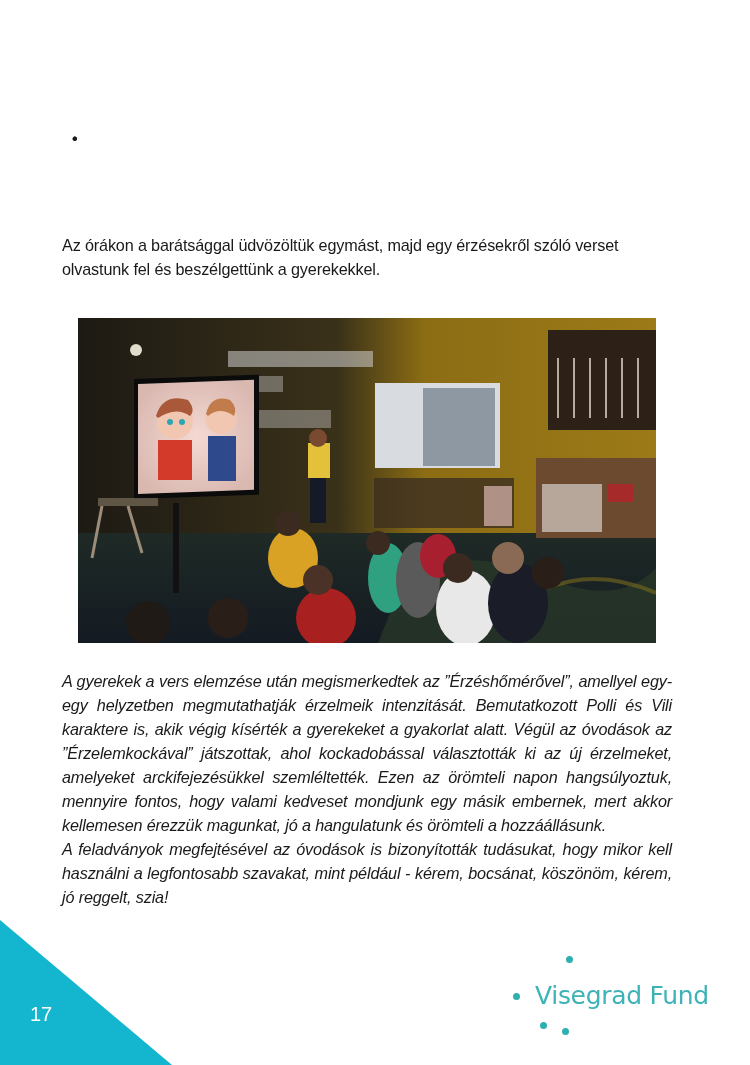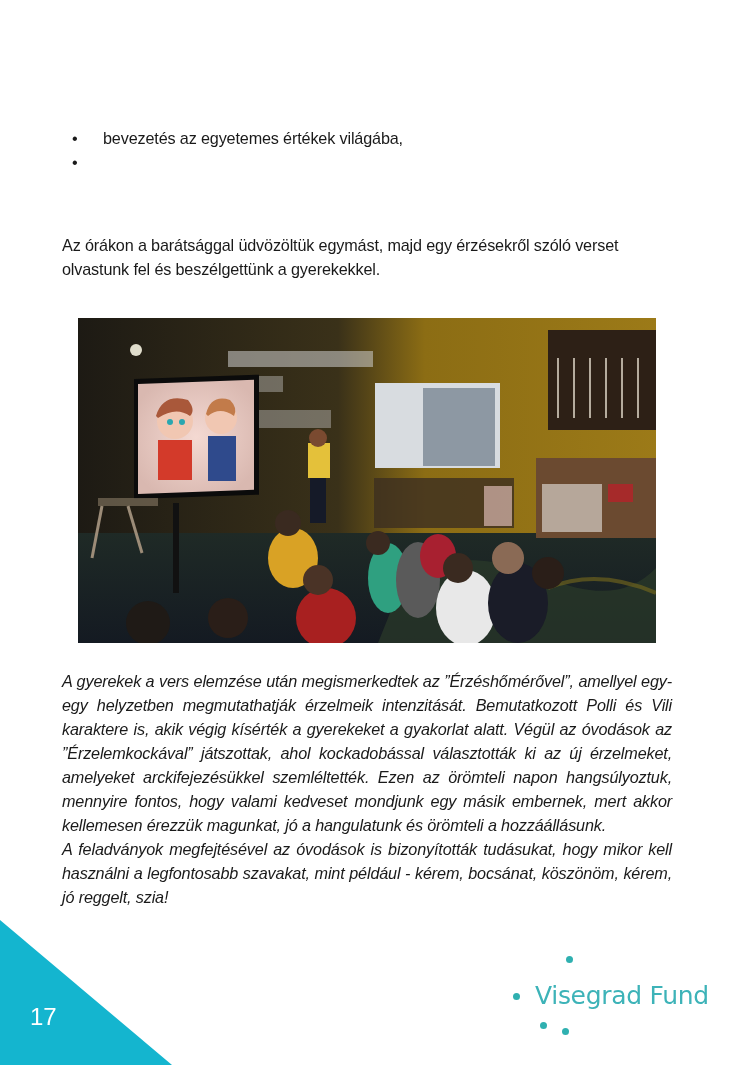--- a/index.html
+++ b/index.html
@@ -14,33 +14,32 @@
 
   .p1 { position: absolute; left: 62px; top: 233px; width: 610px; }
 
   .photo { position: absolute; left: 78px; top: 318px; width: 578px; height: 325px; overflow: hidden; background: #2a2418; }
 
   .p2 { position: absolute; left: 62px; top: 669px; width: 610px; font-style: italic; }
   .p2 p { text-align: justify; }
   .p2 p.last-line-left { text-align-last: left; }
 
   .corner-triangle { position: absolute; left: 0; top: 0; width: 750px; height: 1065px; pointer-events: none; }
-  .page-number { position: absolute; left: 30px; top: 1003px; font-size: 24px; color: #ffffff; font-family: "Liberation Sans", sans-serif; }
+  .page-number { position: absolute; left: 30px; top: 1003px; font-size: 20px; color: #ffffff; font-family: "Liberation Sans", sans-serif; }
 
   .logo { position: absolute; left: 495px; top: 945px; width: 215px; height: 100px; }
   .logo-text { position: absolute; left: 40px; top: 36px; font-size: 25px; color: #3db3b8; font-family: "DejaVu Sans", sans-serif; letter-spacing: -0.3px; white-space: nowrap; }
   .logo-dot { position: absolute; width: 7px; height: 7px; border-radius: 50%; background: #2fb0b0; }
 </style>
 </head>
 <body>
 
 <ul class="bullets text">
   <li>
     <span class="bullet-dot">•</span>
-    <span>bevezetés az egyetemes értékek világába,</span>
   </li>
   <li>
     <span class="bullet-dot">•</span>
   </li>
 </ul>
 
 <p class="p1 text">Az órákon a barátsággal üdvözöltük egymást, majd egy érzésekről szóló verset olvastunk fel és beszélgettünk a gyerekekkel.</p>
 
 <div class="photo" title="Kindergarten children sitting on a carpet watching a cartoon with two animated characters on a large screen in a yellow-walled classroom">
   <svg width="578" height="325" viewBox="0 0 578 325" xmlns="http://www.w3.org/2000/svg">

